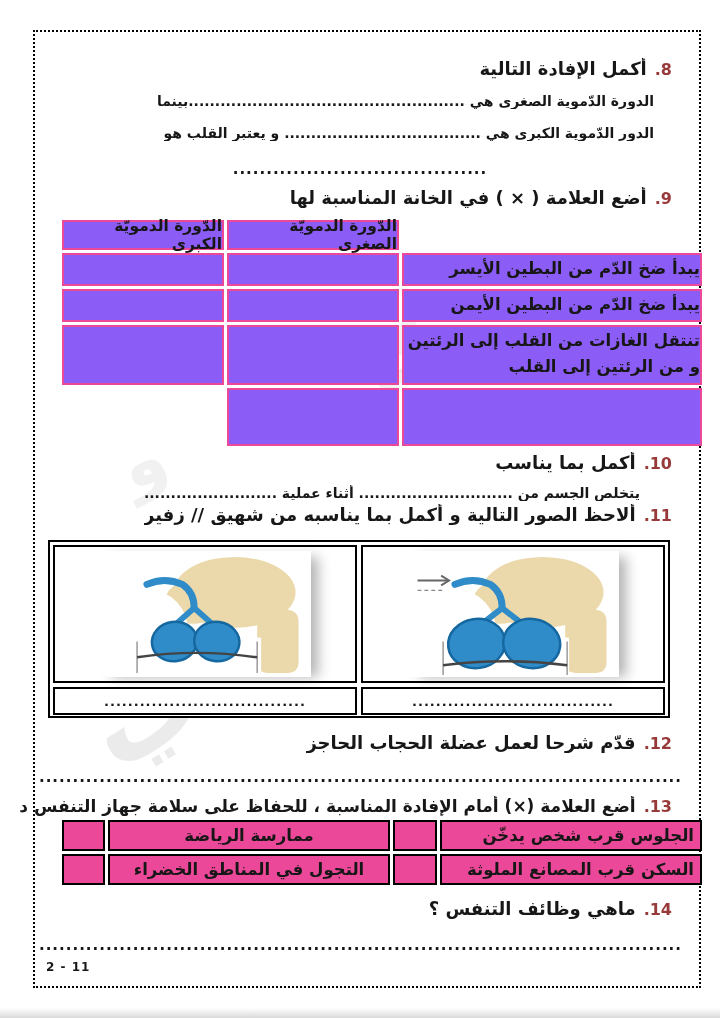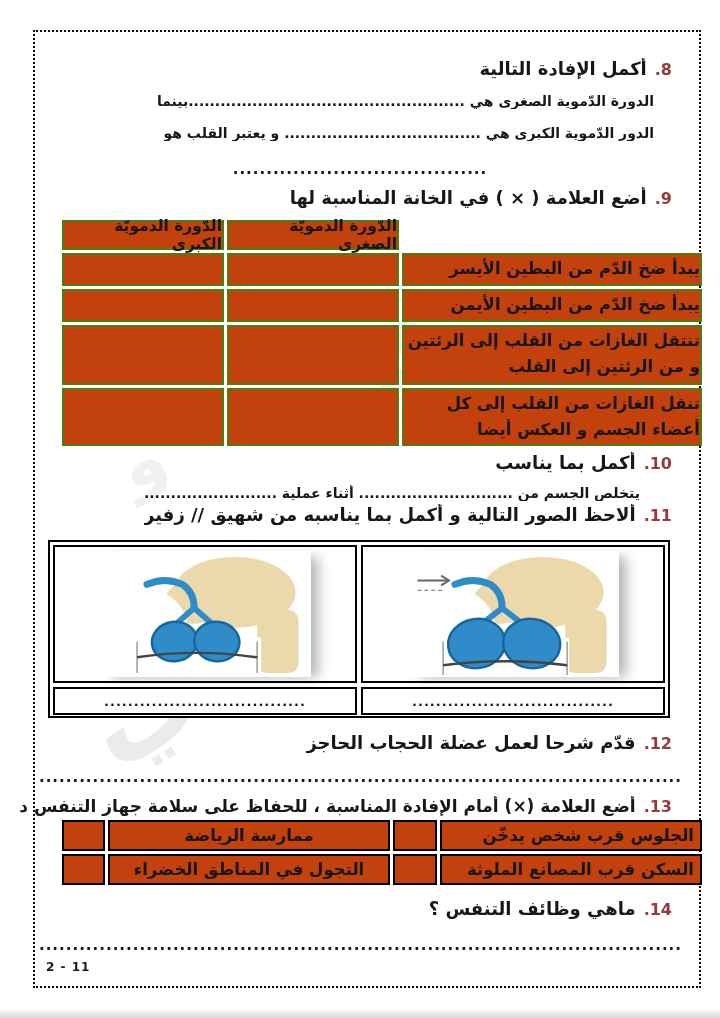--- a/index.html
+++ b/index.html
@@ -27,21 +27,21 @@
 
   
   .q9-table {
     position:absolute; top:220px; left:56px; width:646px;
     direction:rtl;
     display:grid;
     grid-template-columns:300px 172px 162px;
     grid-template-rows:30px 33px 33px 60px 58px;
     gap:3px;
   }
-  .q9-table .cell { border:2px solid #4d7c0f; background:#c2410c; }
+  .q9-table .cell { border:2px solid #ec4899; background:#8b5cf6; }
   .q9-table .ghost { border:none; background:transparent; }
   .q9-table .head {
     display:flex; align-items:center; justify-content:center;
     font-size:15.5px; font-weight:600;
   }
   .q9-table .stmt {
     font-size:16.5px; font-weight:600; line-height:1.55;
     padding:1px 0 0 2px; text-align:right;
     white-space:normal; overflow:hidden;
   }
@@ -67,21 +67,21 @@
 
   
   .q13-table {
     position:absolute; top:820px; left:56px; width:646px;
     direction:rtl;
     display:grid;
     grid-template-columns:262px 44px 282px 43px;
     grid-template-rows:31px 31px;
     gap:3px;
   }
-  .q13-table .cell { border:2px solid #000; background:#c2410c; font-size:16.5px; font-weight:600;
+  .q13-table .cell { border:2px solid #000; background:#ec4899; font-size:16.5px; font-weight:600;
     display:flex; align-items:center; white-space:nowrap; overflow:hidden; }
   .q13-table .stmt-r { justify-content:flex-start; padding-right:6px; }
   .q13-table .stmt-c { justify-content:center; }
 
   .footer {
     position:absolute; left:46px; top:960px; direction:ltr;
     font-size:12px; font-weight:bold; letter-spacing:1px;
   }
 
   .watermark {
@@ -123,21 +123,20 @@
   <div class="cell"></div>
 
   <div class="cell stmt">يبدأ ضخ الدّم من البطين الأيمن</div>
   <div class="cell"></div>
   <div class="cell"></div>
 
   <div class="cell stmt">تنتقل الغازات من القلب إلى الرئتين و من الرئتين إلى القلب</div>
   <div class="cell"></div>
   <div class="cell"></div>
 
-  <div class="cell stmt">تنقل الغازات من القلب إلى كل أعضاء الجسم و العكس أيضا</div>
   <div class="cell"></div>
   <div class="cell"></div>
 </div>
 
 <div class="section" style="top:452px; right:48px;">
   <span class="qnum">10.</span><span class="qtitle">أكمل بما يناسب</span>
 </div>
 <div class="section fill-line" style="top:485px; right:80px;">يتخلص الجسم من ............................. أثناء عملية .........................</div>
 
 <div class="section" style="top:504px; right:48px;">

